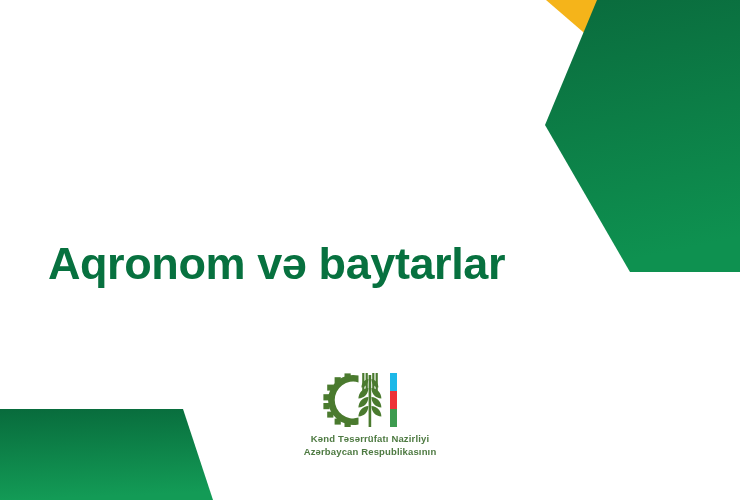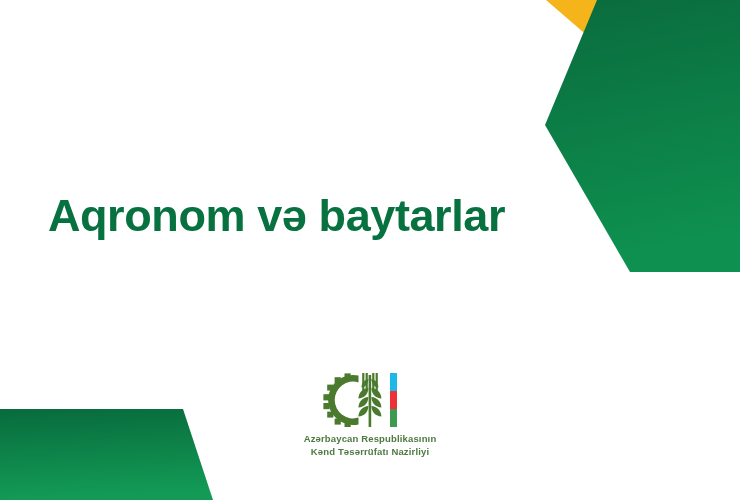--- a/index.html
+++ b/index.html
@@ -37,20 +37,21 @@
     text-align: center;
     line-height: 1.26;
     font-size: 45px;
     font-weight: bold;
     letter-spacing: -0.4px;
     color: #07713f;
   }
   #headline .line {
     display: block;
     white-space: nowrap;
+    margin-top: 48px;
   }
 
   
   #logo {
     position: absolute;
     left: 0;
     right: 0;
     top: 373px;
     display: flex;
     flex-direction: column;
@@ -140,19 +141,19 @@
       </g>
 
       <g>
         <rect x="68" y="0" width="7" height="18" fill="#1db8e8"></rect>
         <rect x="68" y="18" width="7" height="18" fill="#ee3138"></rect>
         <rect x="68" y="36" width="7" height="18" fill="#3d9b4f"></rect>
       </g>
     </svg>
 
     <div id="logo-caption">
+      <span>Kənd Təsərrüfatı Nazirliyi</span>
       <span>Azərbaycan Respublikasının</span>
-      <span>Kənd Təsərrüfatı Nazirliyi</span>
     </div>
 
   </div>
 
 </div>
 
 </body></html>

